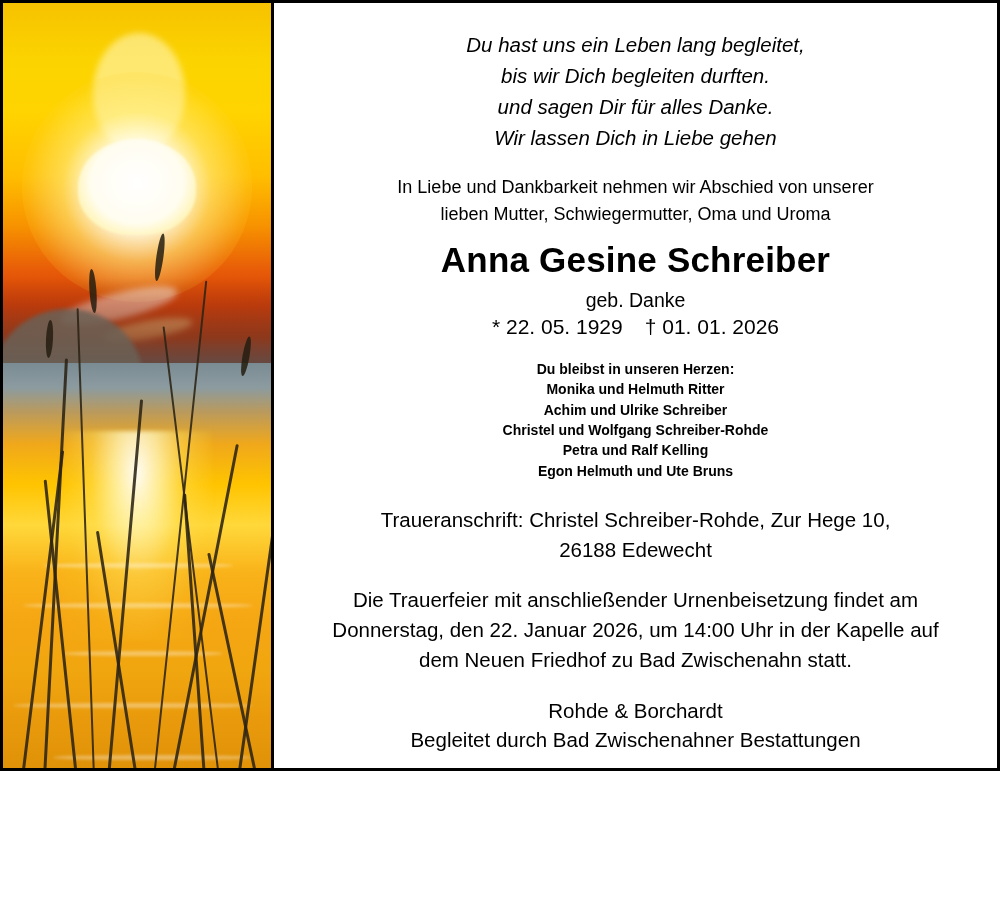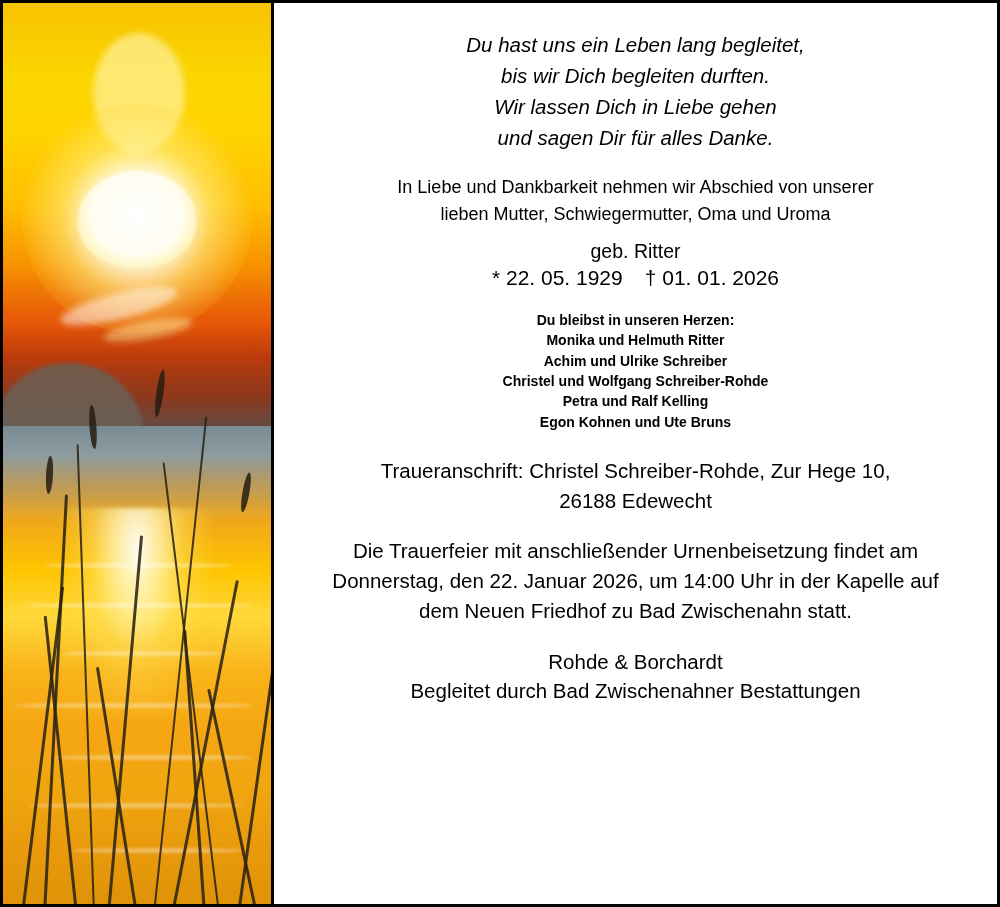--- a/index.html
+++ b/index.html
@@ -6,21 +6,21 @@
     margin: 0;
     padding: 0;
     background: #ffffff;
   }
   body {
     font-family: "Liberation Sans", sans-serif;
   }
   .obituary {
     position: relative;
     width: 1000px;
-    height: 907px;
+    height: 771px;
     box-sizing: border-box;
     background: #ffffff;
     border: 3px solid #000000;
     display: flex;
     overflow: hidden;
   }
   
   .image-panel {
     position: relative;
     width: 268px;
@@ -258,41 +258,42 @@
     <div class="seed-head" style="left:150px; bottom:487px; height:48px; transform: rotate(8deg);"></div>
     <div class="seed-head" style="left:236px; bottom:392px; height:40px; transform: rotate(10deg);"></div>
     <div class="seed-head" style="left:42px;  bottom:410px; height:38px; transform: rotate(3deg);"></div>
   </div>
 
   <div class="text-panel">
 
     <div class="poem">
       <div>Du hast uns ein Leben lang begleitet,</div>
       <div>bis wir Dich begleiten durften.</div>
+      <div>und sagen Dir für alles Danke.</div>
       <div>Wir lassen Dich in Liebe gehen</div>
-      <div>und sagen Dir für alles Danke.</div>
     </div>
 
     <div class="intro">
       <div>In Liebe und Dankbarkeit nehmen wir Abschied von unserer</div>
       <div>lieben Mutter, Schwiegermutter, Oma und Uroma</div>
     </div>
 
-    <div class="maiden">geb. Ritter</div>
+    <div class="name">Anna Gesine Schreiber</div>
+    <div class="maiden">geb. Danke</div>
     <div class="dates">
       <span>* 22. 05. 1929</span><span class="sep"></span><span>† 01. 01. 2026</span>
     </div>
 
     <div class="family">
       <div>Du bleibst in unseren Herzen:</div>
       <div>Monika und Helmuth Ritter</div>
       <div>Achim und Ulrike Schreiber</div>
       <div>Christel und Wolfgang Schreiber-Rohde</div>
       <div>Petra und Ralf Kelling</div>
-      <div>Egon Kohnen und Ute Bruns</div>
+      <div>Egon Helmuth und Ute Bruns</div>
     </div>
 
     <div class="address">
       <div>Trauer­anschrift: Christel Schreiber-Rohde, Zur Hege 10,</div>
       <div>26188 Edewecht</div>
     </div>
 
     <div class="ceremony">
       <div>Die Trauerfeier mit anschließender Urnenbeisetzung findet am</div>
       <div>Donnerstag, den 22. Januar 2026, um 14:00 Uhr in der Kapelle auf</div>

